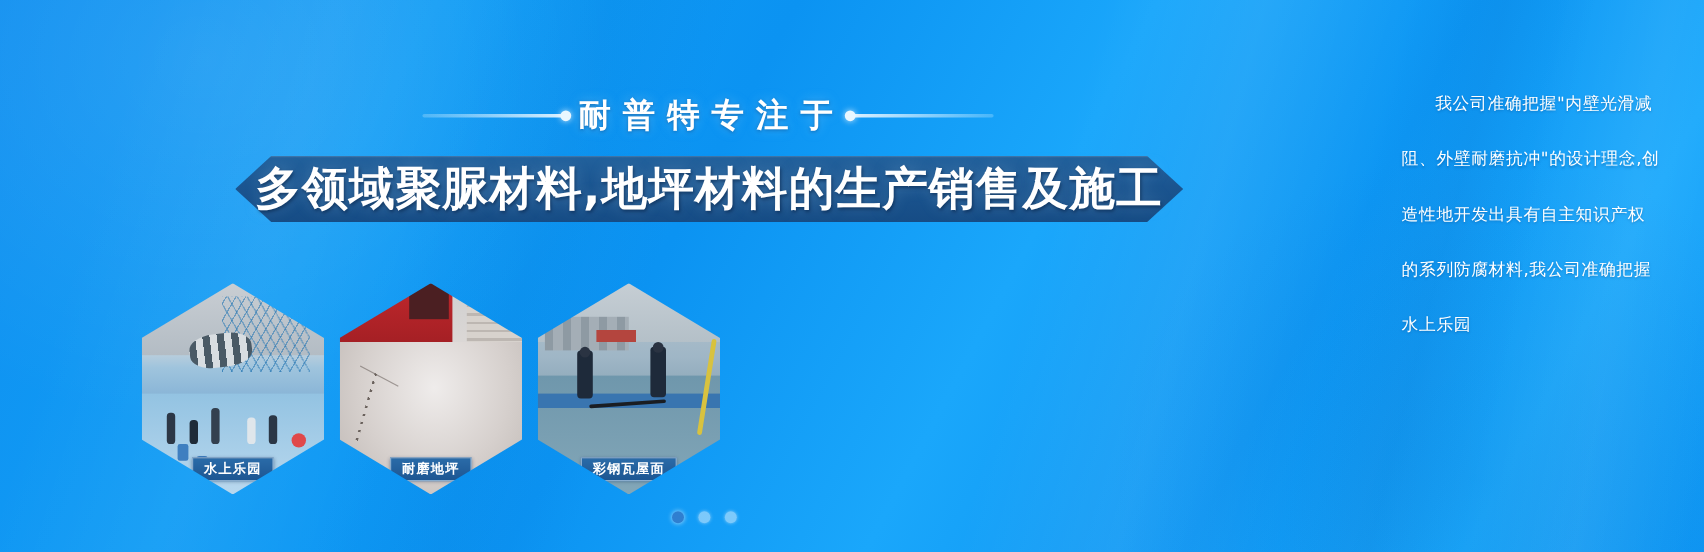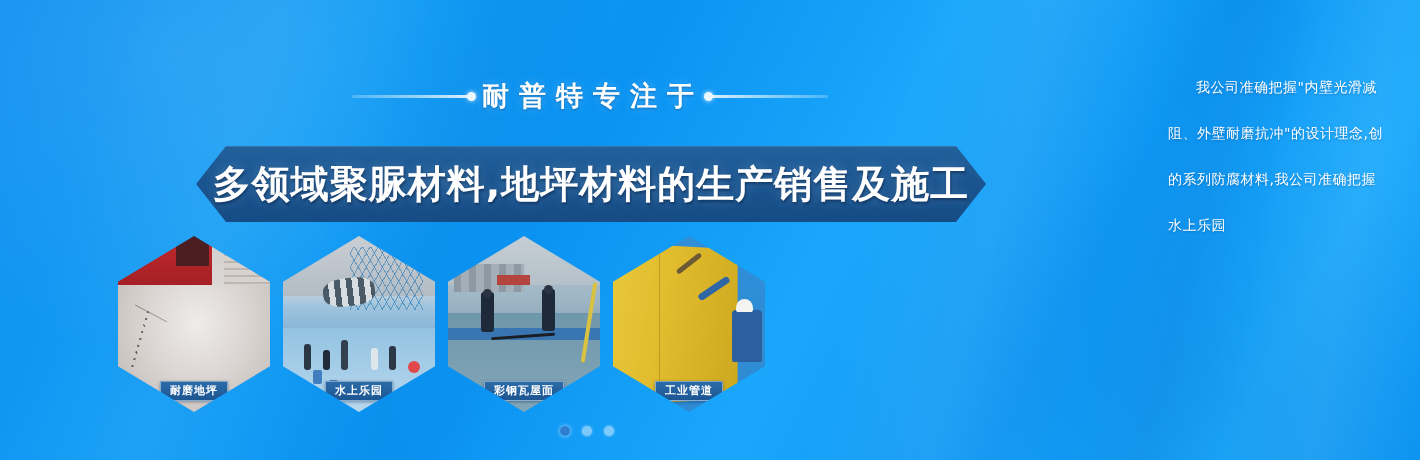--- a/index.html
+++ b/index.html
@@ -46,21 +46,21 @@
   .rule.left  .knob { right: -4px; }
   .rule.right .knob { left: -4px; }
   .eyebrow-text {
     color: #ffffff; font-size: 27px; font-weight: 700; letter-spacing: 10px;
     text-shadow: 0 1px 3px rgba(0,50,110,.45), 0 0 10px rgba(180,230,255,.35);
     white-space: nowrap; padding-left: 6px;
   }
 
   
   .headline-wrap {
-    position: absolute; left: 196px; top: 146px; width: 790px; height: 76px;
+    position: absolute; left: 196px; top: 130px; width: 790px; height: 55px;
   }
   .headline-bg {
     position: absolute; inset: 0;
     background: linear-gradient(180deg, #22619c 0%, #1b5590 45%, #164c85 100%);
     clip-path: polygon(0% 50%, 30px 0%, calc(100% - 30px) 0%, 100% 50%, calc(100% - 30px) 100%, 30px 100%);
     box-shadow: inset 0 1px 0 rgba(255,255,255,.12);
   }
   .headline-text {
     position: absolute; inset: 0;
     display: flex; align-items: center; justify-content: center;
@@ -221,50 +221,50 @@
 
   <div class="headline-wrap">
     <div class="headline-bg"></div>
     <div class="headline-text">多领域聚脲材料,地坪材料的生产销售及施工</div>
   </div>
 
   <div class="hex-row">
 
     <div class="hex">
       <div class="hex-photo">
-        <div class="ph p2">
-          <div class="red"></div>
-            <div class="dark"></div>
-            <div class="wall"></div>
-          <div class="flr"></div>
-            <div class="line"></div>
-            <div class="dots"></div>
-        </div>
-      </div>
-      <div class="hex-label">耐磨地坪</div>
-    </div>
-
-    <div class="hex">
-      <div class="hex-photo">
         <div class="ph p1">
           <div class="sky"></div>
             <div class="net"></div>
             <div class="slide"></div>
           <div class="floor"></div>
           <div class="fig a"></div>
             <div class="fig b"></div>
             <div class="fig c"></div>
           <div class="fig d"></div>
             <div class="fig e"></div>
           <div class="drum"></div>
             <div class="drum2"></div>
             <div class="ball"></div>
         </div>
       </div>
       <div class="hex-label">水上乐园</div>
+    </div>
+
+    <div class="hex">
+      <div class="hex-photo">
+        <div class="ph p2">
+          <div class="red"></div>
+            <div class="dark"></div>
+            <div class="wall"></div>
+          <div class="flr"></div>
+            <div class="line"></div>
+            <div class="dots"></div>
+        </div>
+      </div>
+      <div class="hex-label">耐磨地坪</div>
     </div>
 
 
     <div class="hex">
       <div class="hex-photo">
         <div class="ph p4">
           <div class="sky"></div>
             <div class="city"></div>
             <div class="red"></div>
           <div class="deck"></div>
@@ -274,42 +274,30 @@
             <div class="h1"></div>
             <div class="h2"></div>
           <div class="hose"></div>
             <div class="yel"></div>
         </div>
       </div>
       <div class="hex-label">彩钢瓦屋面</div>
     </div>
 
 
-    <div class="hex">
-      <div class="hex-photo">
-        <div class="ph p6">
-          <div class="pipe"></div>
-            <div class="seam"></div>
-          <div class="roller"></div>
-            <div class="arm"></div>
-          <div class="body"></div>
-            <div class="helm"></div>
-        </div>
-      </div>
-      <div class="hex-label">工业管道</div>
-    </div>
 
   </div>
 
   <div class="dots">
     <span class="dot active"></span>
     <span class="dot"></span>
     <span class="dot"></span>
   </div>
 
   <div class="right-col">
     <p class="indent">我公司准确把握"内壁光滑减</p>
     <p>阻、外壁耐磨抗冲"的设计理念,创</p>
+    <p>造性地开发出具有自主知识产权</p>
     <p>的系列防腐材料,我公司准确把握</p>
     <p>水上乐园</p>
   </div>
 
 </div>
 
 </body></html>

